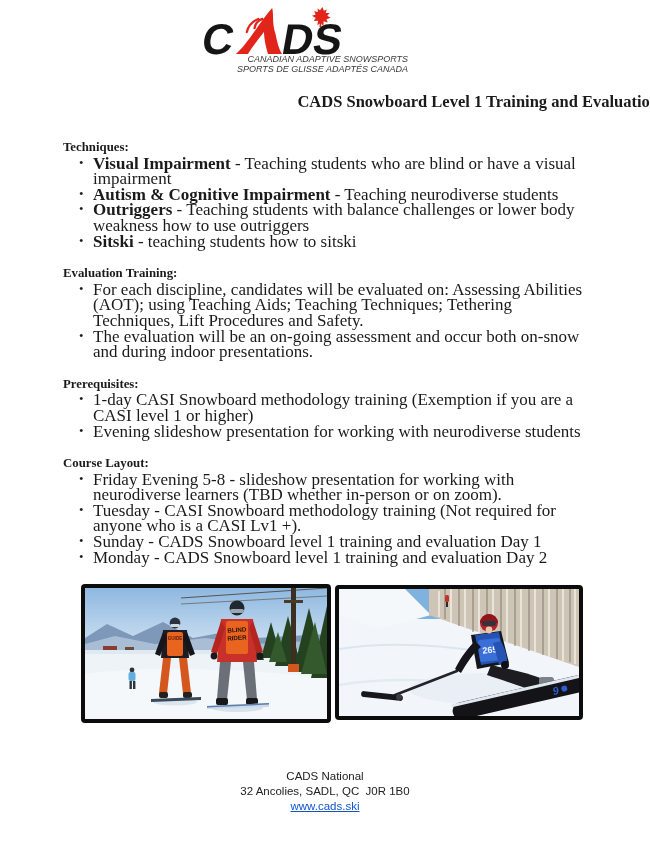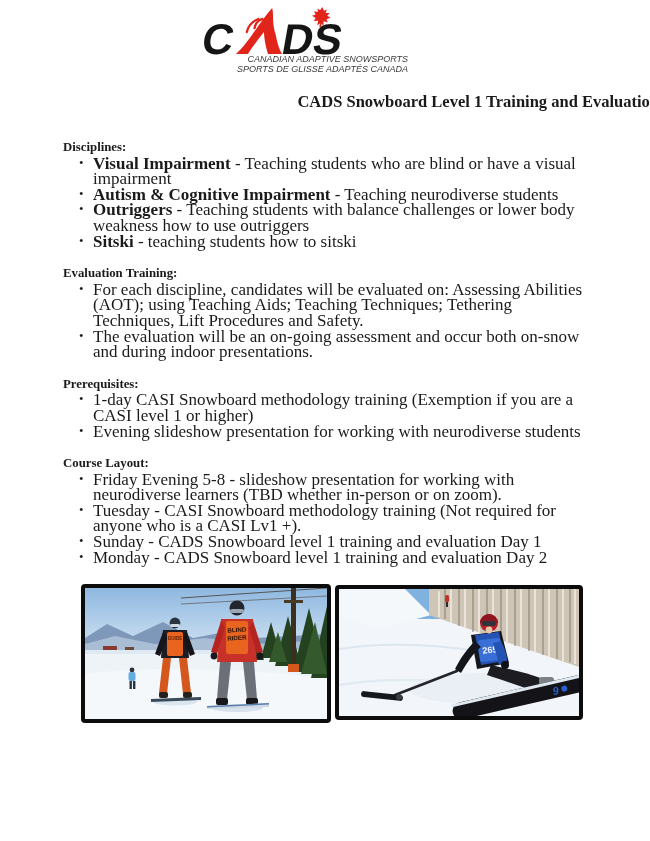--- a/index.html
+++ b/index.html
@@ -69,21 +69,21 @@
     </svg>
   </div>
 
   <div class="title-block">
     <div class="title-line">CADS Snowboard Level 1 Training and Evaluation</div>
   </div>
 
   <div class="content">
 
     <div class="section">
-      <div class="section-heading">Disciplines:</div>
+      <div class="section-heading">Techniques:</div>
       <ul>
         <li><b>Visual Impairment</b><span> - Teaching students who are blind or have a visual impairment</span></li>
         <li><b>Autism &amp; Cognitive Impairment</b><span> - Teaching neurodiverse students</span></li>
         <li><b>Outriggers</b><span> - Teaching students with balance challenges or lower body weakness how to use outriggers</span></li>
         <li><b>Sitski</b><span> - teaching students how to sitski</span></li>
       </ul>
     </div>
 
     <div class="section">
       <div class="section-heading">Evaluation Training:</div>
@@ -273,14 +273,19 @@
 
       <g transform="rotate(-13 180 108)">
         <rect x="112" y="100" width="136" height="17" rx="8.5" fill="#141418"></rect>
         <rect x="112" y="100" width="136" height="3" rx="1.5" fill="#dfe7ef"></rect>
         <text x="214" y="114" font-family="Liberation Sans, sans-serif" font-size="11" font-weight="bold" font-style="italic" fill="#2a5fd0">9</text>
         <circle cx="226" cy="110" r="3" fill="#2a5fd0"></circle>
       </g>
     </svg>
   </div>
 
+  <div class="footer">
+    <div>CADS National</div>
+    <div>32 Ancolies, SADL, QC&nbsp; J0R 1B0</div>
+    <div><a href="#">www.cads.ski</a></div>
+  </div>
 
 </div>
 
 </body></html>

